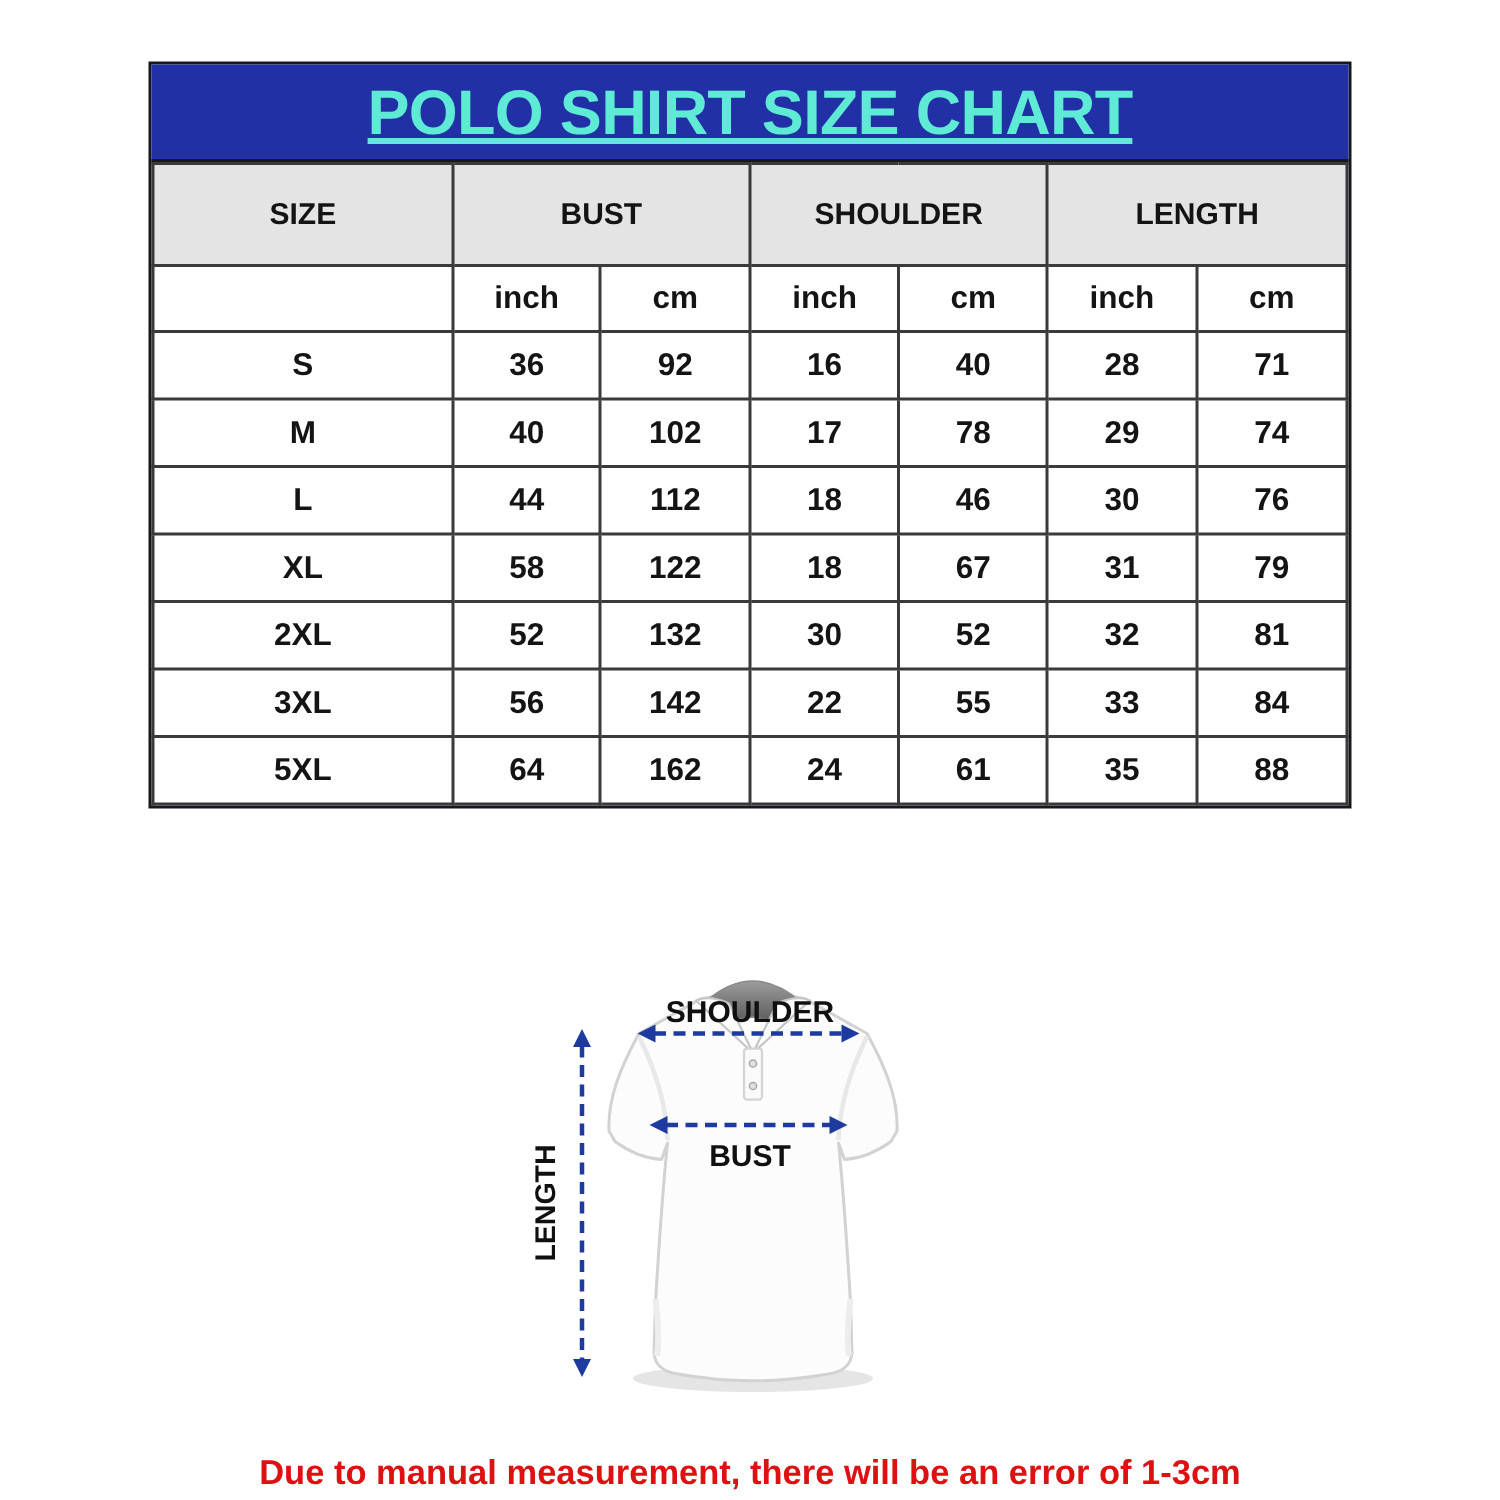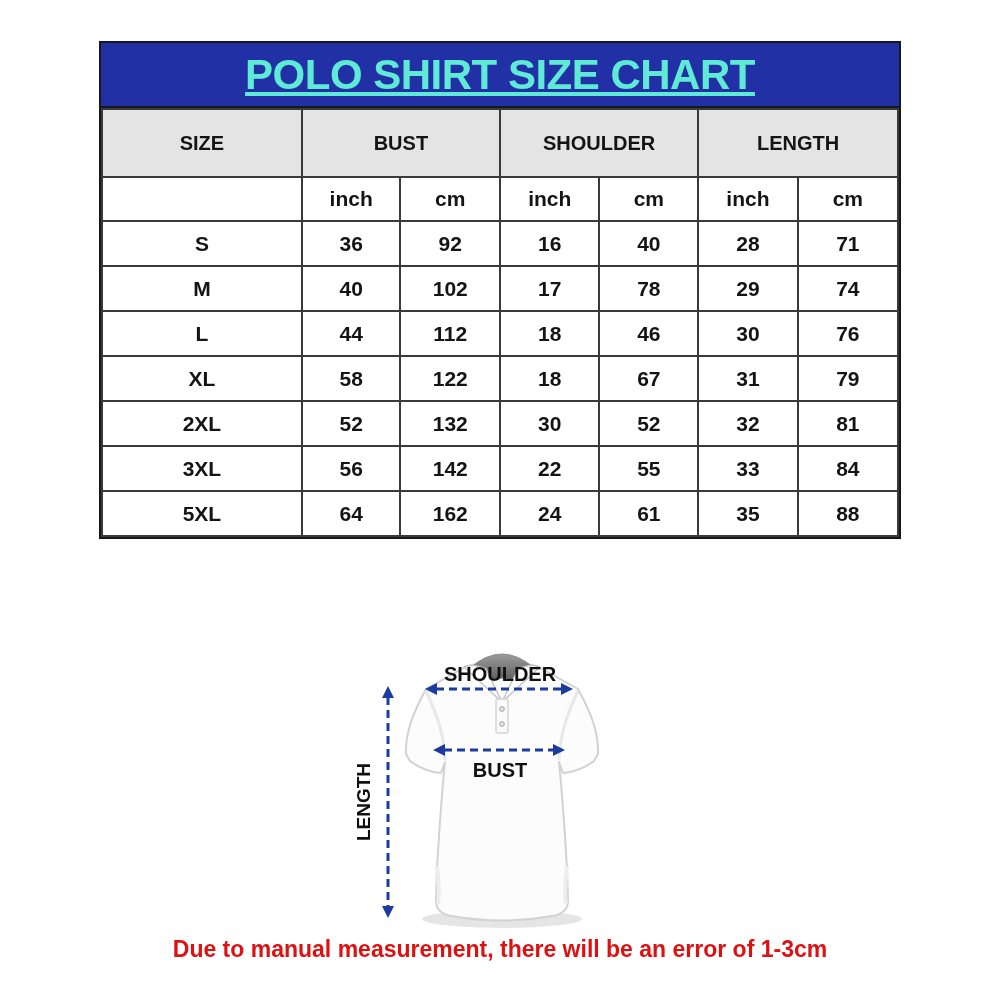--- a/index.html
+++ b/index.html
@@ -37,21 +37,21 @@
   .size-table tbody td{
     height:43px;font-size:21px;font-weight:bold;background:#fff;
   }
   .size-table tbody td.size-cell{font-weight:bold;}
 
   
   .diagram{position:absolute;left:340px;top:636px;width:320px;height:306px;}
 
   
   .note{
-    position:absolute;left:0;right:0;top:936px;text-align:center;
+    position:absolute;left:0;right:0;top:968px;text-align:center;
     font-size:23px;font-weight:bold;color:#dd1111;
   }
 </style>
 </head>
 <body>
 
 <div class="stage">
 
   <section class="size-chart">
     <div class="chart-title">POLO SHIRT SIZE CHART</div>

